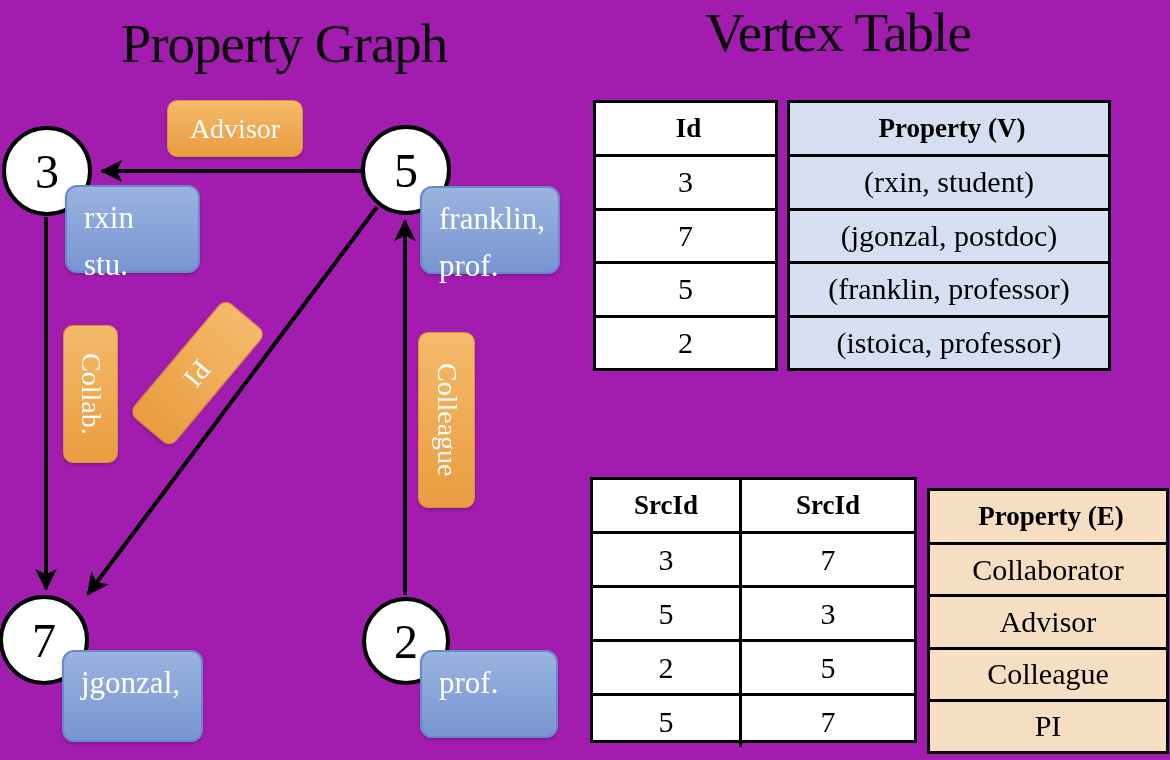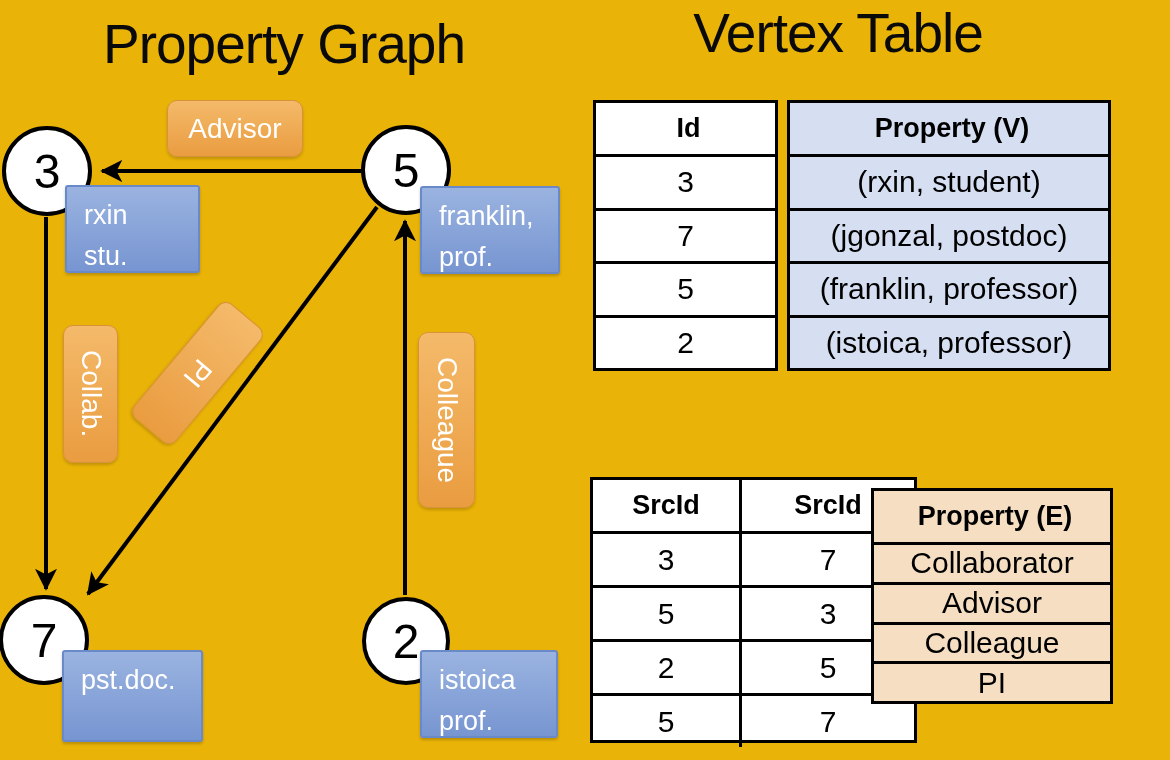--- a/index.html
+++ b/index.html
@@ -1,18 +1,18 @@
 <!DOCTYPE html>
 <html><head>
 <meta charset="utf-8">
 <style>
   html,body{margin:0;padding:0;background:#fff;}
   #canvas{
-    position:relative;width:1170px;height:760px;background:#eab308;overflow:hidden;
-    font-family:Liberation Sans, sans-serif;color:#000;
+    position:relative;width:1170px;height:760px;background:#a21caf;overflow:hidden;
+    font-family:Liberation Serif, serif;color:#000;
   }
   .abs{position:absolute;}
 
   
   .big-title{
     font-size:55px;font-weight:400;letter-spacing:-1px;text-align:center;
     color:#0a0a0a;white-space:nowrap;
   }
 
   
@@ -30,23 +30,23 @@
     color:#fff;display:flex;align-items:center;justify-content:center;
     font-size:28px;box-sizing:border-box;
   }
   .edge-label.vert{
     writing-mode:vertical-rl;
   }
 
   
   .vertex-box{
     background:linear-gradient(180deg,#9AB3E0 0%,#7795D1 100%);
-    border:2px solid #6A89C9;border-radius:3px;
+    border:2px solid #6A89C9;border-radius:12px;
     box-shadow:0 2px 3px rgba(0,0,0,0.2);
-    color:#fff;font-size:27px;line-height:1.5;
+    color:#fff;font-size:31px;line-height:1.5;
     padding:8px 10px 6px 17px;box-sizing:border-box;
   }
 
   
   .subtable{
     border:3px solid #000;box-sizing:border-box;background:#fff;
     display:flex;flex-direction:column;
   }
   .subtable .cell{
     flex:1;display:flex;align-items:center;justify-content:center;
@@ -106,24 +106,23 @@
 
   <div class="abs vertex-box" style="left:65px;top:185px;width:135px;height:88px;">
     <div>rxin</div>
     <div>stu.</div>
   </div>
   <div class="abs vertex-box" style="left:420px;top:186px;width:140px;height:88px;">
     <div>franklin,</div>
     <div>prof.</div>
   </div>
   <div class="abs vertex-box" style="left:62px;top:650px;width:141px;height:92px;">
-    <div>pst.doc.</div>
+    <div>jgonzal,</div>
   </div>
   <div class="abs vertex-box" style="left:420px;top:650px;width:138px;height:88px;">
-    <div>istoica</div>
     <div>prof.</div>
   </div>
 
   <div class="abs big-title" style="left:593px;top:1px;width:490px;">Vertex Table</div>
 
   <div class="abs subtable" style="left:593px;top:100px;width:185px;height:271px;">
     <div class="cell hdr">Id</div>
     <div class="cell">3</div>
     <div class="cell">7</div>
     <div class="cell">5</div>
@@ -145,21 +144,21 @@
     <div class="cell c1">3</div>
     <div class="cell">7</div>
     <div class="cell c1">5</div>
     <div class="cell">3</div>
     <div class="cell c1">2</div>
     <div class="cell">5</div>
     <div class="cell c1">5</div>
     <div class="cell">7</div>
   </div>
 
-  <div class="abs subtable tan-fill" style="left:871px;top:488px;width:242px;height:216px;">
+  <div class="abs subtable tan-fill" style="left:927px;top:488px;width:242px;height:266px;">
     <div class="cell hdr tan-fill">Property (E)</div>
     <div class="cell tan-fill">Collaborator</div>
     <div class="cell tan-fill">Advisor</div>
     <div class="cell tan-fill">Colleague</div>
     <div class="cell tan-fill">PI</div>
   </div>
 
 </div>
 
 </body></html>

